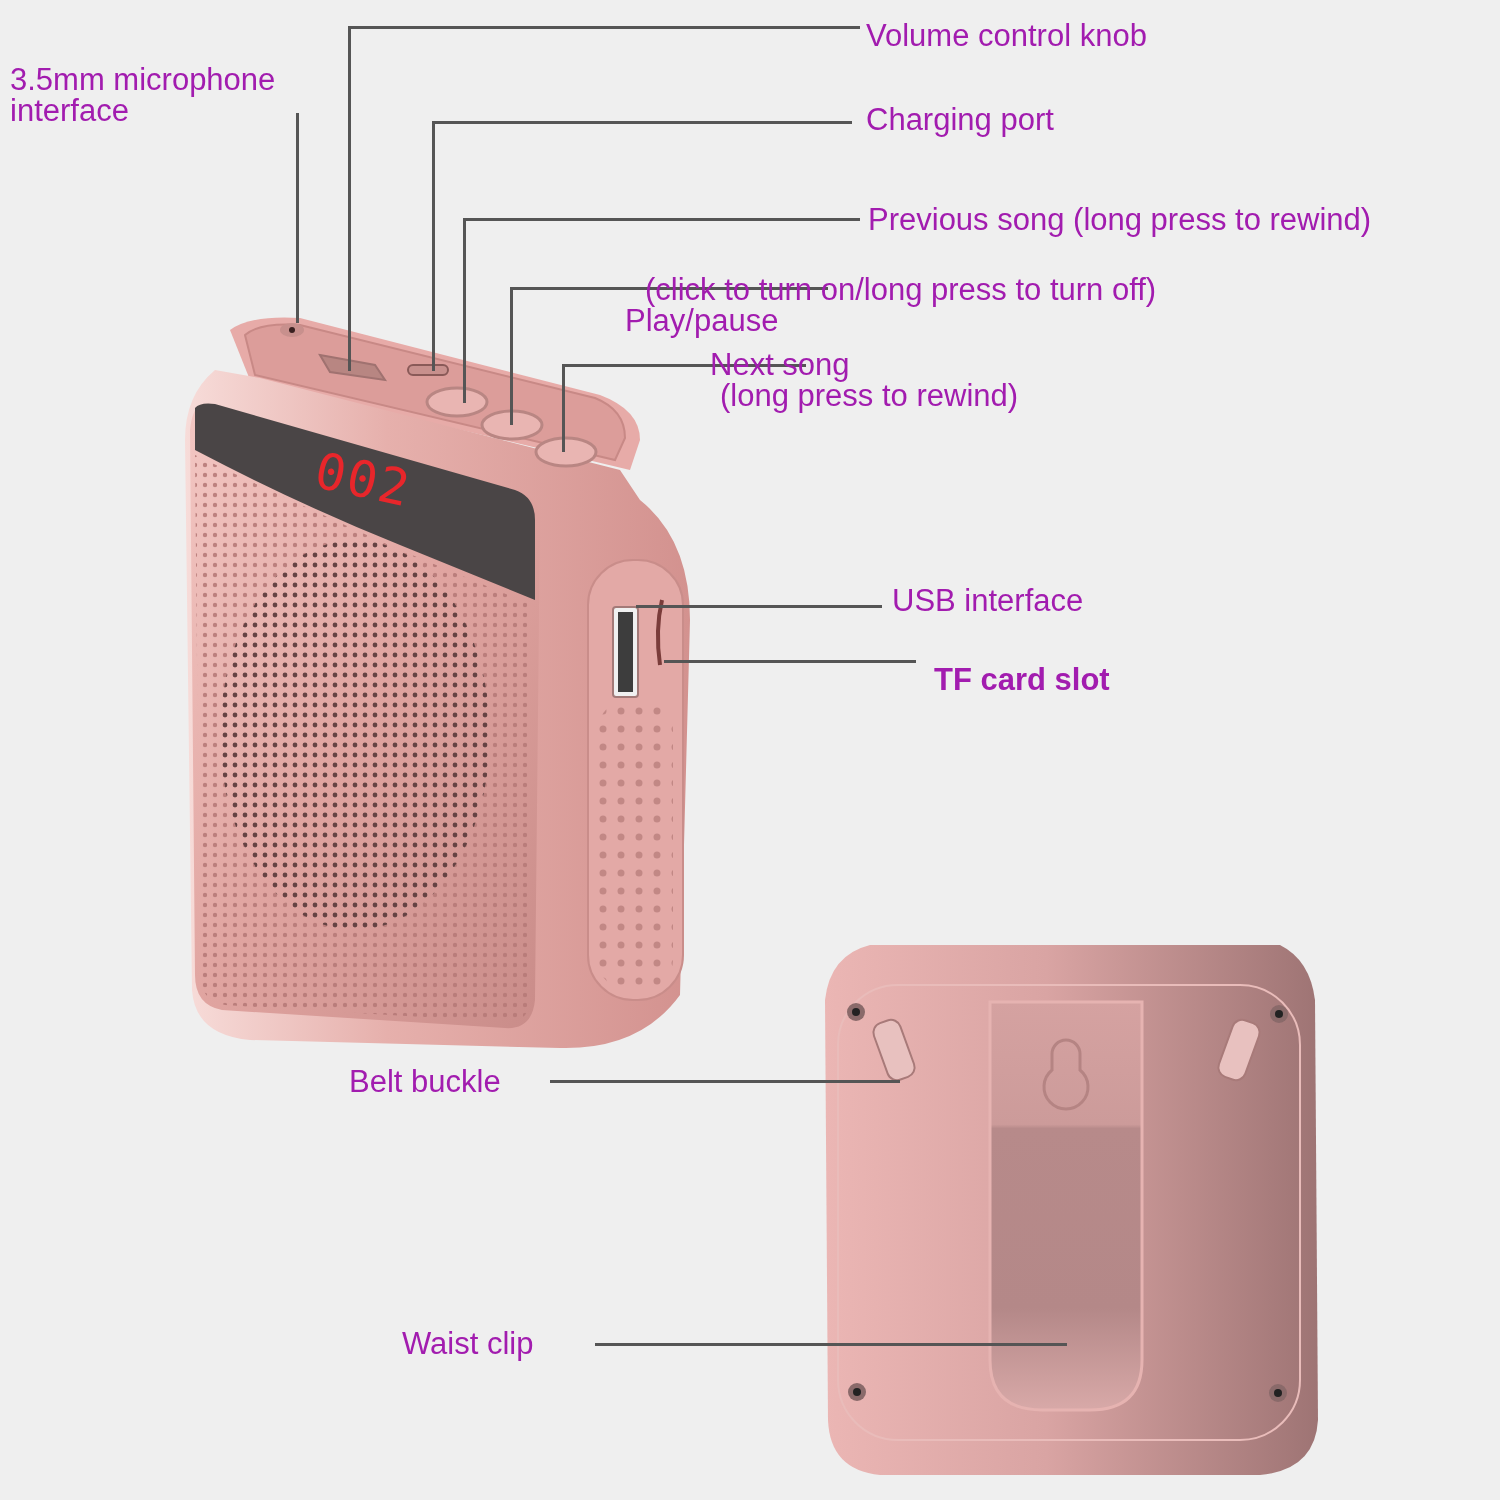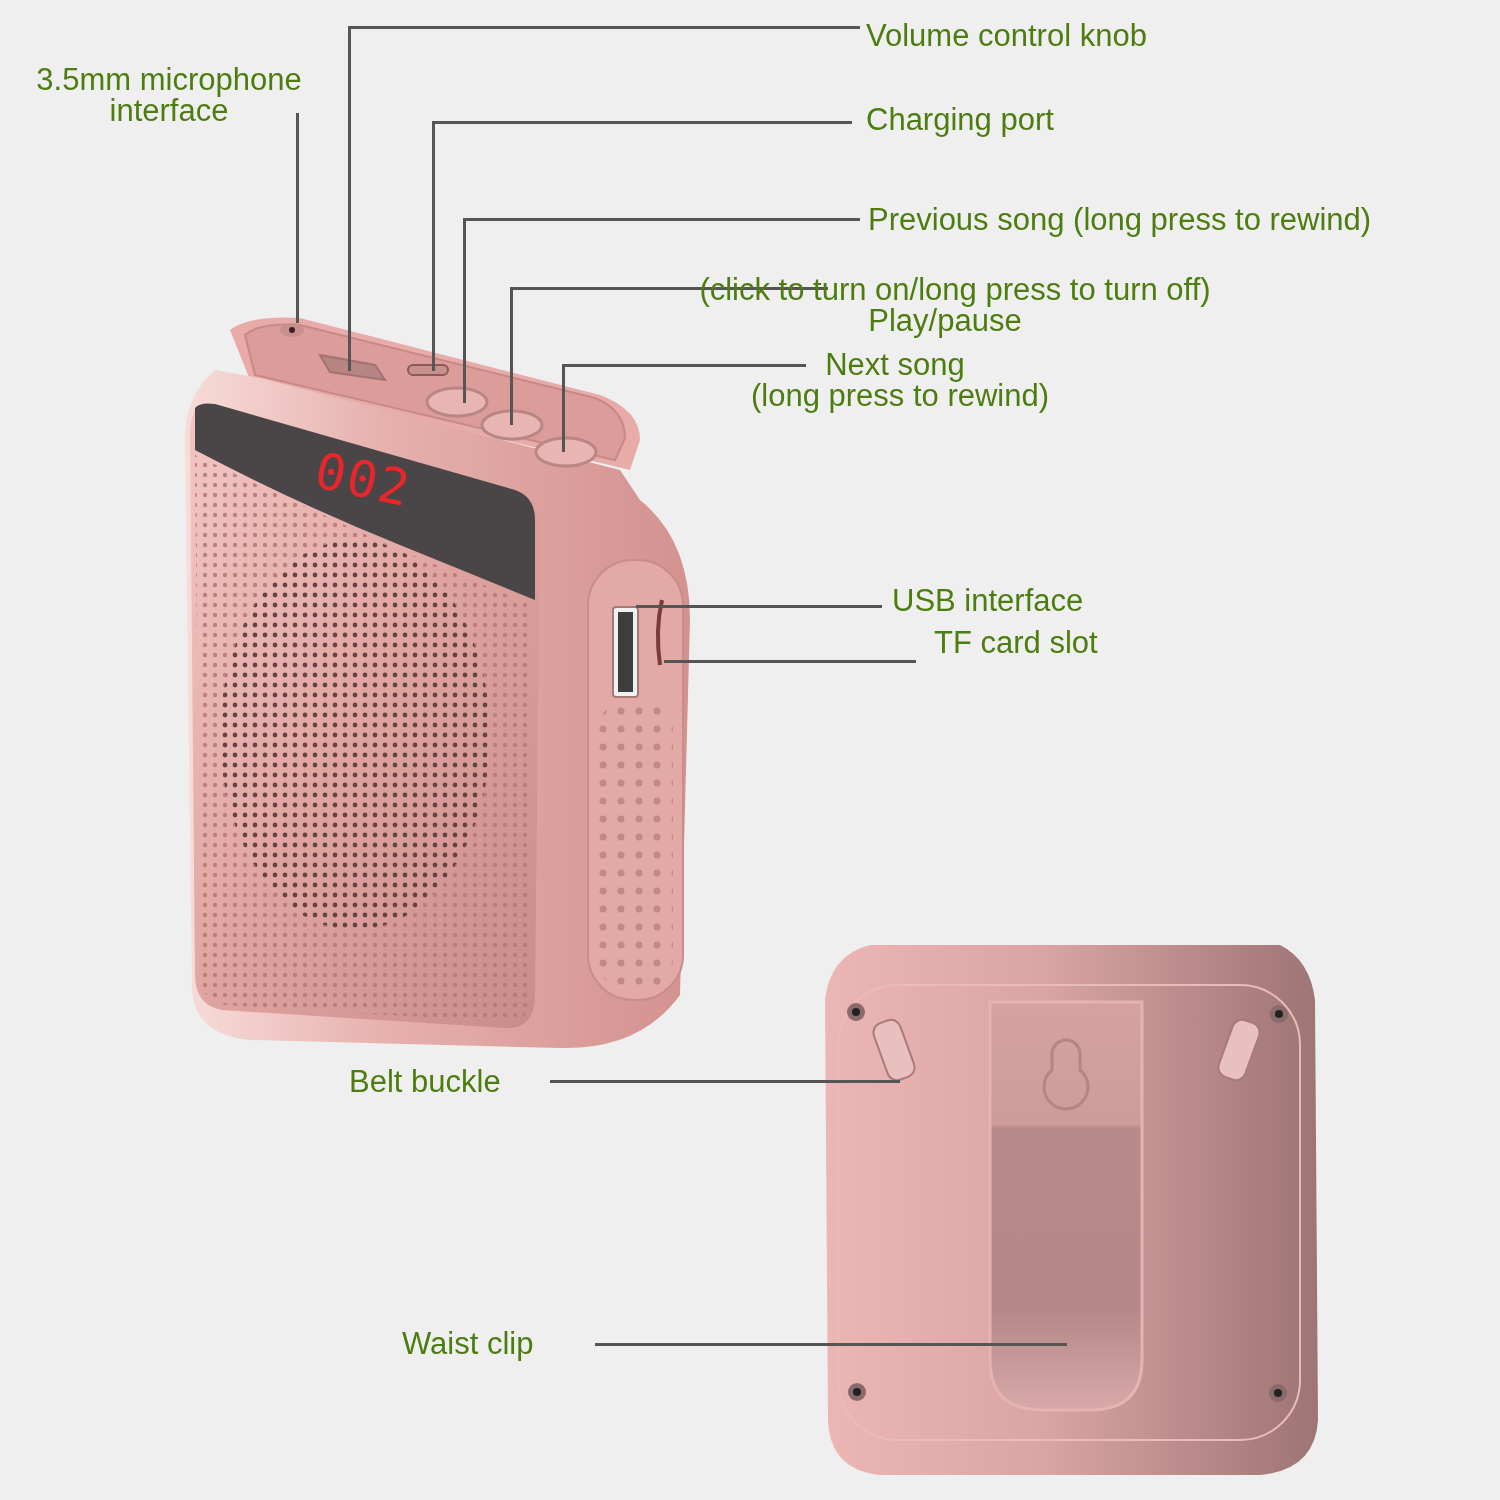--- a/index.html
+++ b/index.html
@@ -1,18 +1,18 @@
 <!DOCTYPE html>
 <html><head>
 <meta charset="utf-8">
 <style>
   html,body{margin:0;padding:0;}
   body{width:1500px;height:1500px;background:#efefef;position:relative;overflow:hidden;font-family:"Liberation Sans",sans-serif;color:#111;}
-  .lbl{position:absolute;font-size:31px;line-height:31px;white-space:nowrap;color:#4d7c0f;}
-  .c{text-align:center;}
+  .lbl{position:absolute;font-size:31px;line-height:31px;white-space:nowrap;color:#a21caf;}
+  .c{text-align:left;}
   .ln{position:absolute;background:#555;}
   .h{height:3px;}
   .v{width:3px;}
   svg{position:absolute;left:0;top:0;}
 </style>
 </head>
 <body>
 
 <svg width="1500" height="1500" viewBox="0 0 1500 1500">
   <defs>
@@ -147,15 +147,15 @@
 <div class="lbl" style="left:868px;top:204px;">Previous song (long press to rewind)</div>
 <div class="lbl c" style="left:645px;top:274px;width:620px;">
   <div>(click to turn on/long press to turn off)</div>
   <div style="margin-left:-20px;">Play/pause</div>
 </div>
 <div class="lbl c" style="left:720px;top:349px;width:360px;">
   <div style="margin-left:-10px;">Next song</div>
   <div>(long press to rewind)</div>
 </div>
 <div class="lbl" style="left:892px;top:585px;">USB interface</div>
-<div class="lbl" style="left:934px;top:627px;">TF card slot</div>
+<div class="lbl" style="left:934px;top:664px;font-weight:bold;">TF card slot</div>
 <div class="lbl" style="left:333px;top:1066px;margin-left:16px;">Belt buckle</div>
 <div class="lbl" style="left:402px;top:1328px;text-align:center;">Waist clip</div>
 
 </body></html>

